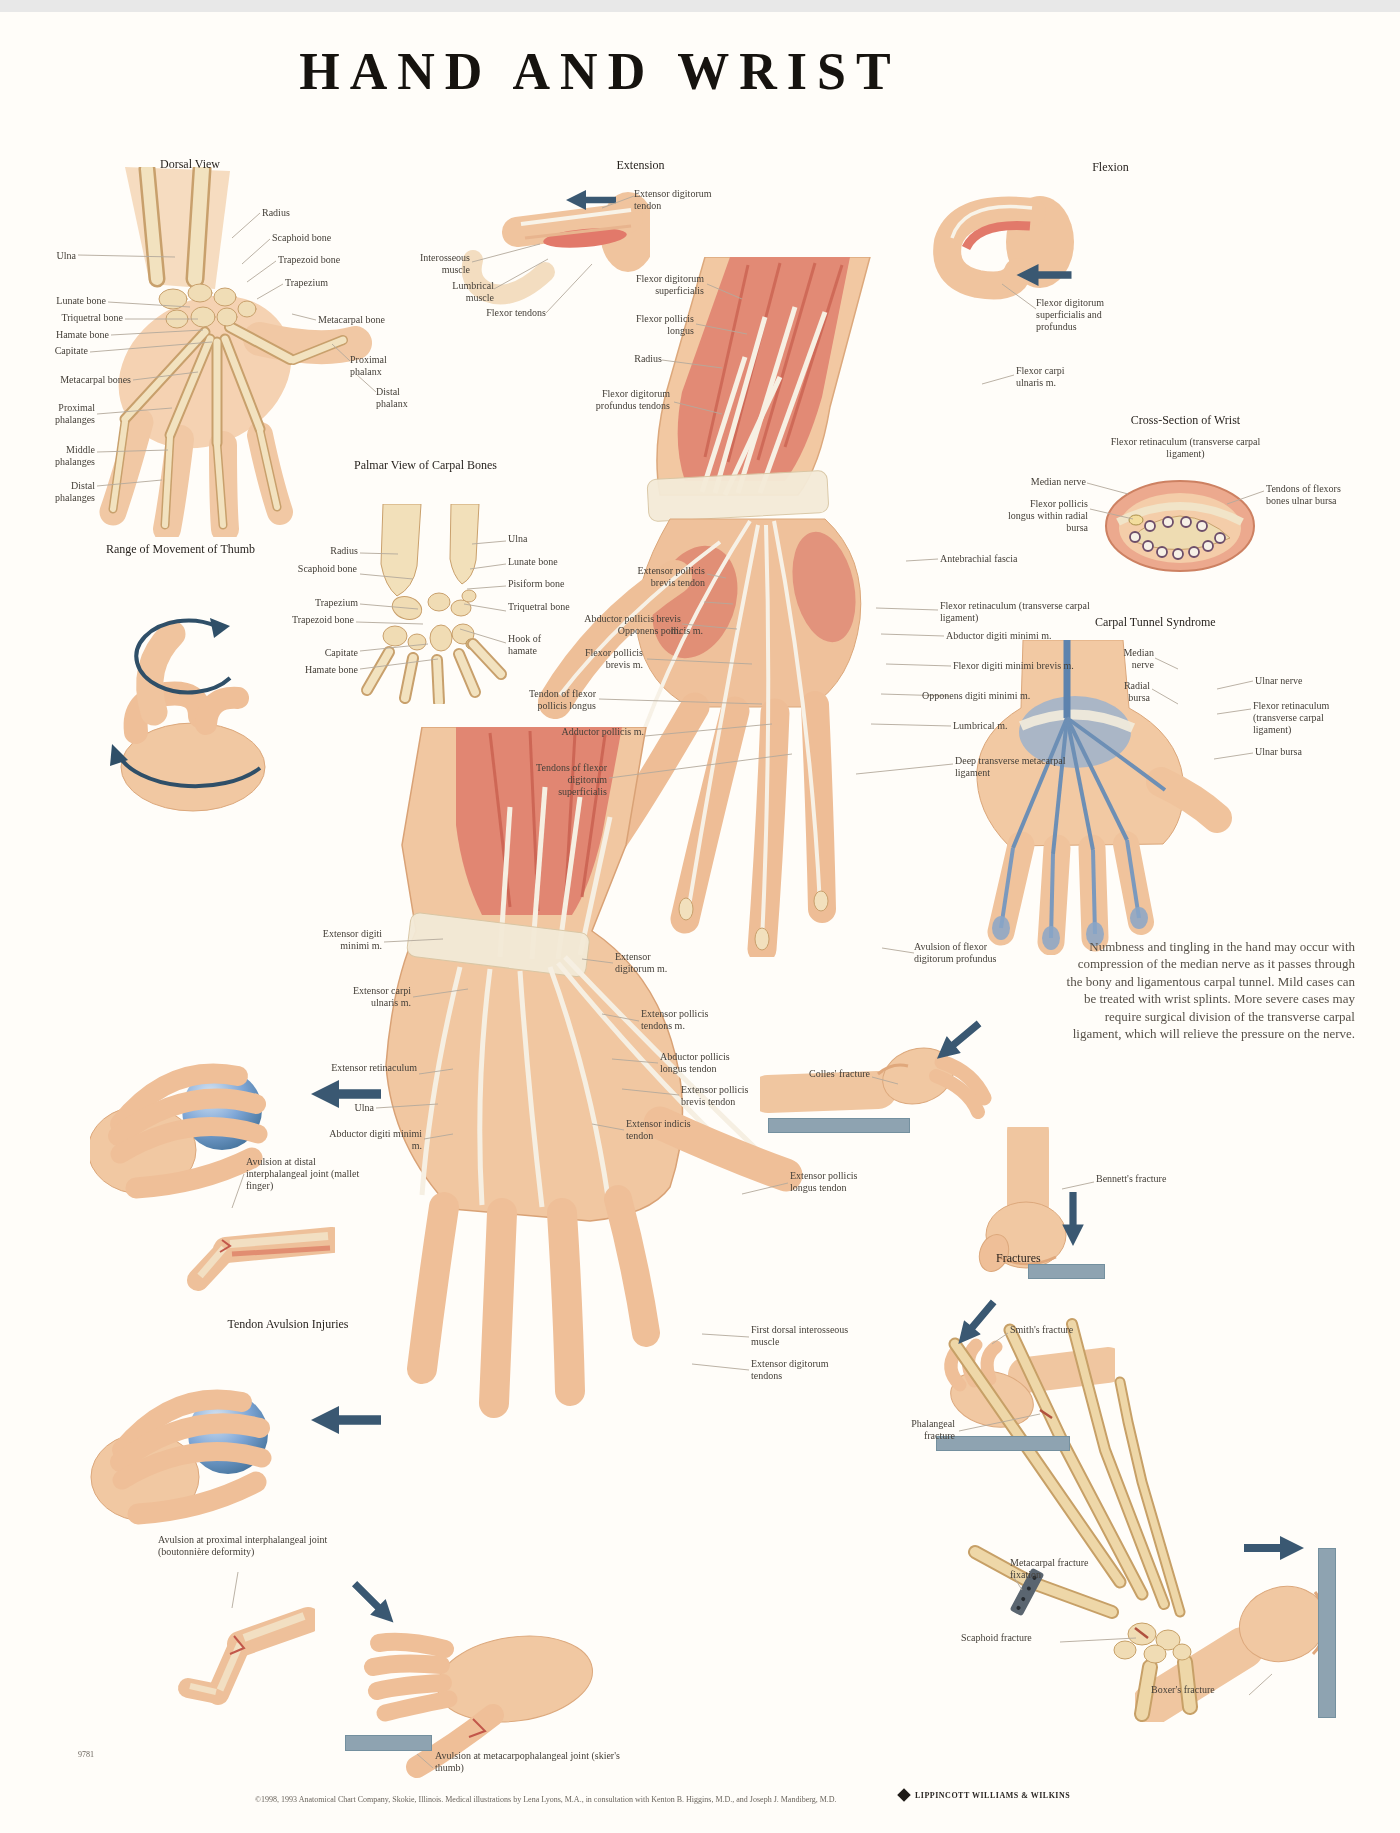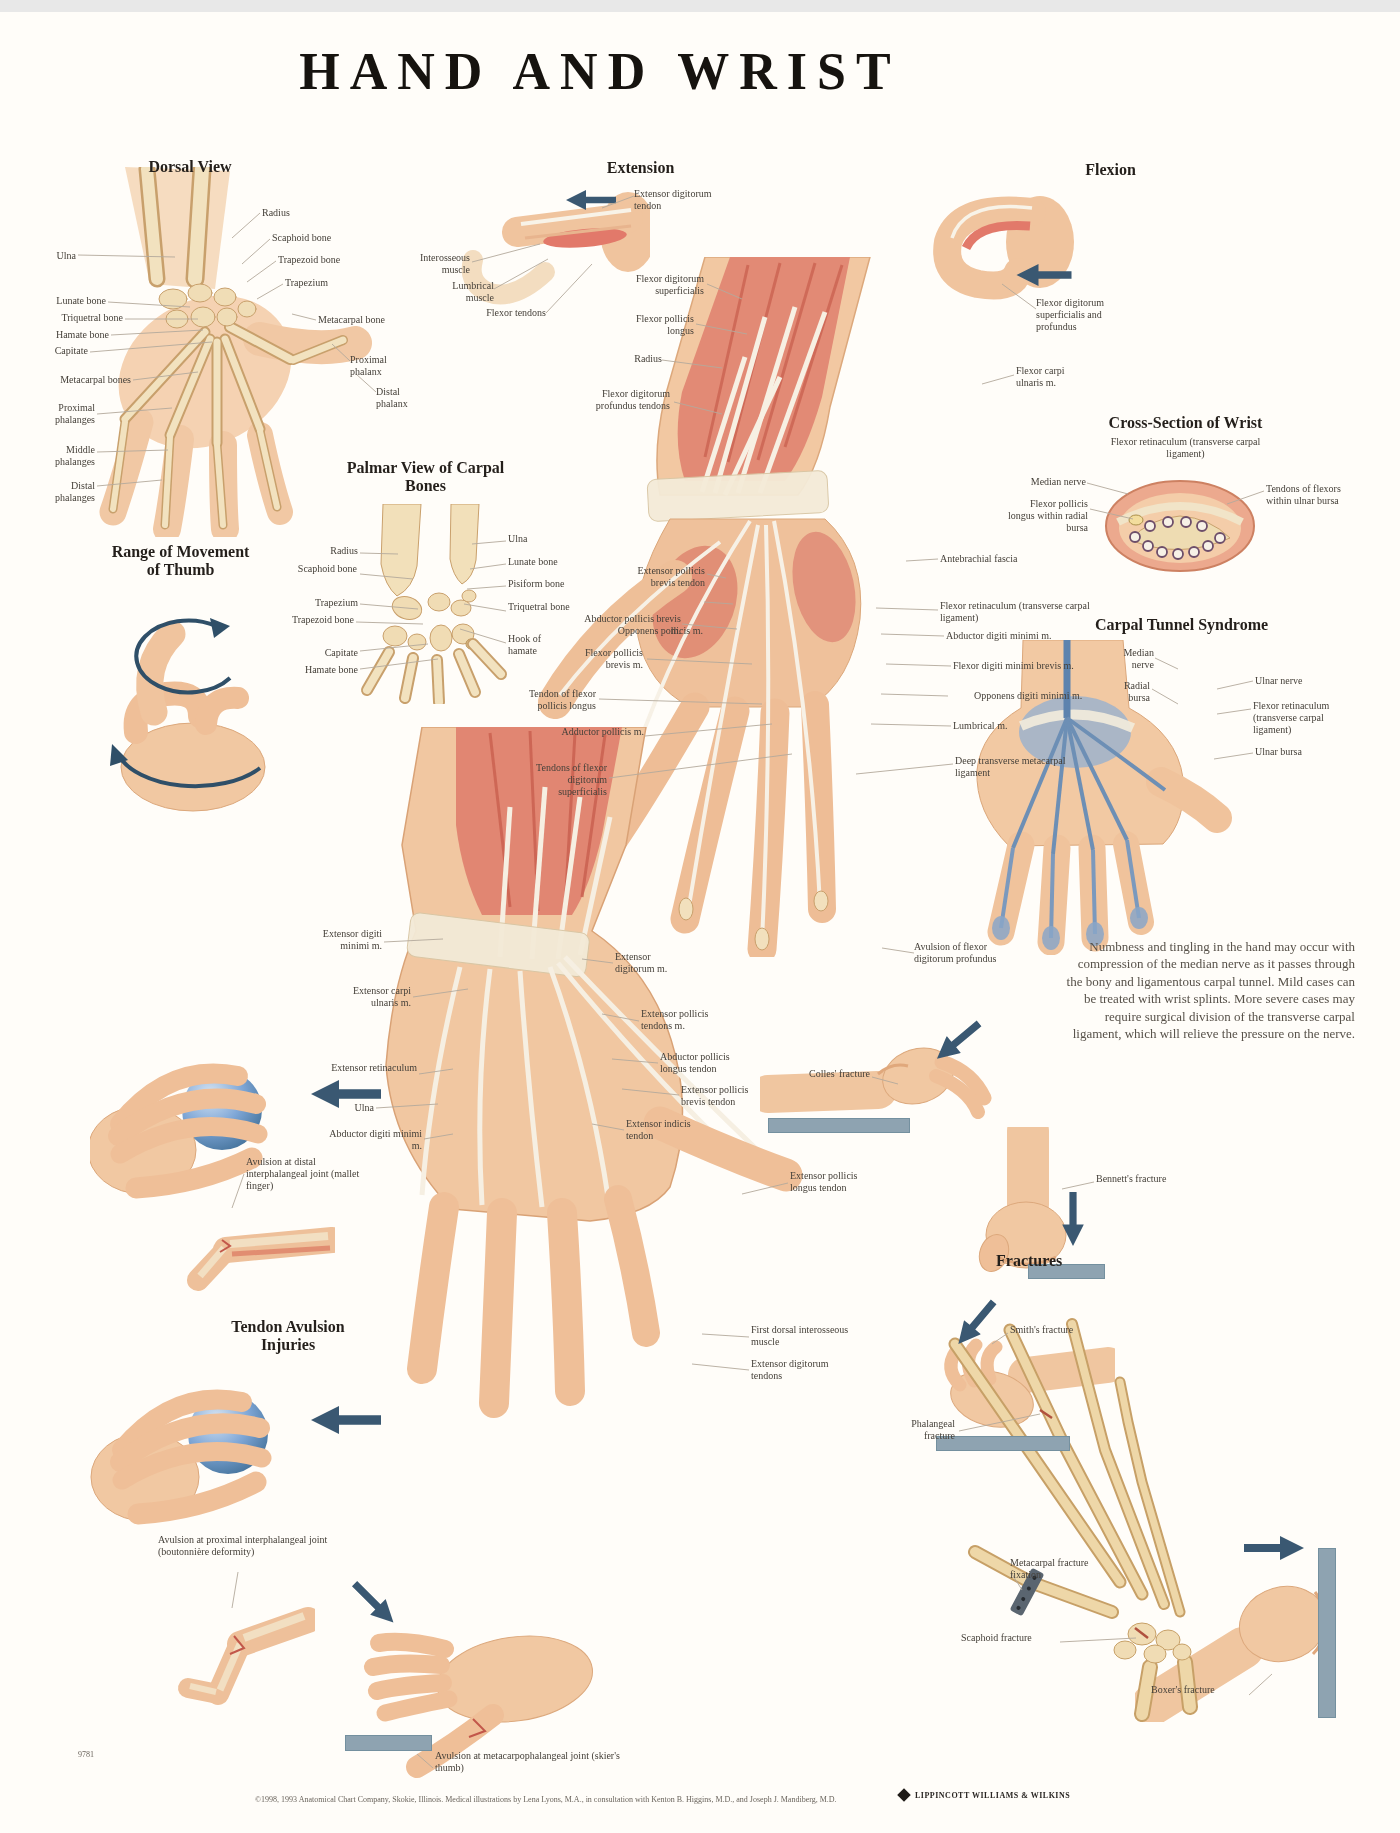--- a/index.html
+++ b/index.html
@@ -2,21 +2,21 @@
 <html><head>
 <meta charset="utf-8">
 <style>
   html,body{margin:0;padding:0;background:#e8e8e8;}
   #page{position:relative;width:1400px;height:1833px;margin:12px auto;background:#fffdf9;
         font-family:"Liberation Serif",serif;overflow:hidden;}
   #title{position:absolute;left:200px;top:30px;width:800px;text-align:center;
          font-size:52px;font-weight:bold;letter-spacing:10px;color:#16130f;}
   .lbl{position:absolute;font-size:10px;line-height:1.18;color:#46413a;}
   .r{text-align:right}.c{text-align:center}
-  .st{position:absolute;font-size:16px;font-weight:bold;line-height:1.15;color:#241f1b;}
+  .st{position:absolute;font-size:12px;font-weight:normal;line-height:1.15;color:#241f1b;}
   .para{position:absolute;font-size:13px;line-height:1.34;color:#575149;text-align:right;}
   .bar{position:absolute;background:#8ea3b1;border:1px solid #74909f;}
   .ftr{position:absolute;font-size:8px;color:#6a645c;white-space:nowrap;}
   .pub{position:absolute;display:flex;align-items:center;gap:5px;font-size:8px;
        font-weight:bold;color:#2a2623;letter-spacing:.5px;}
   .pub .dia{width:12px;height:12px;background:#1e1b18;transform:rotate(45deg) scale(.8);}
   svg.fig,svg#leaders,svg.arw{position:absolute;}
   #leaders{pointer-events:none;}
 </style>
 </head>
@@ -560,30 +560,30 @@
   <div class="lbl r" style="left:585px;top:613px;width:118px">Opponens pollicis m.</div>
   <div class="lbl r" style="left:581px;top:601px;width:100px">Abductor pollicis brevis m.</div>
   <div class="lbl r" style="left:573px;top:635px;width:70px">Flexor pollicis brevis m.</div>
   <div class="lbl r" style="left:518px;top:676px;width:78px">Tendon of flexor pollicis longus</div>
   <div class="lbl r" style="left:556px;top:714px;width:88px">Adductor pollicis m.</div>
   <div class="lbl r" style="left:523px;top:750px;width:84px">Tendons of flexor digitorum superficialis</div>
   <div class="lbl" style="left:940px;top:541px;width:112px">Antebrachial fascia</div>
   <div class="lbl" style="left:940px;top:588px;width:152px">Flexor retinaculum (transverse carpal ligament)</div>
   <div class="lbl" style="left:946px;top:618px;width:132px">Abductor digiti minimi m.</div>
   <div class="lbl" style="left:953px;top:648px;width:148px">Flexor digiti minimi brevis m.</div>
-  <div class="lbl" style="left:974px;top:678px;width:142px">Opponens digiti minimi m.</div>
+  <div class="lbl" style="left:922px;top:678px;width:142px">Opponens digiti minimi m.</div>
   <div class="lbl" style="left:953px;top:708px;width:84px">Lumbrical m.</div>
   <div class="lbl" style="left:955px;top:743px;width:138px">Deep transverse metacarpal ligament</div>
   <div class="lbl" style="left:914px;top:929px;width:92px">Avulsion of flexor digitorum profundus</div>
 
   <div class="st c" style="left:1098px;top:402px;width:175px">Cross-Section of Wrist</div>
   <div class="lbl c" style="left:1103px;top:424px;width:165px">Flexor retinaculum (transverse carpal ligament)</div>
   <div class="lbl r" style="left:1010px;top:464px;width:76px">Median nerve</div>
   <div class="lbl r" style="left:1006px;top:486px;width:82px">Flexor pollicis longus within radial bursa</div>
-  <div class="lbl" style="left:1266px;top:471px;width:76px">Tendons of flexors within ulnar bursa</div>
+  <div class="lbl" style="left:1266px;top:471px;width:76px">Tendons of flexors bones ulnar bursa</div>
 
   <div class="st" style="left:1095px;top:604px;width:200px">Carpal Tunnel Syndrome</div>
   <div class="lbl r" style="left:1104px;top:635px;width:50px">Median nerve</div>
   <div class="lbl r" style="left:1104px;top:668px;width:46px">Radial bursa</div>
   <div class="lbl" style="left:1255px;top:663px;width:72px">Ulnar nerve</div>
   <div class="lbl" style="left:1253px;top:688px;width:102px">Flexor retinaculum (transverse carpal ligament)</div>
   <div class="lbl" style="left:1255px;top:734px;width:72px">Ulnar bursa</div>
   <div class="para" style="left:1063px;top:926px;width:292px">Numbness and tingling in the hand may occur with compression of the median nerve as it passes through the bony and ligamentous carpal tunnel. Mild cases can be treated with wrist splints. More severe cases may require surgical division of the transverse carpal ligament, which will relieve the pressure on the nerve.</div>
 
   <div class="st c" style="left:343px;top:447px;width:165px">Palmar View of Carpal Bones</div>

